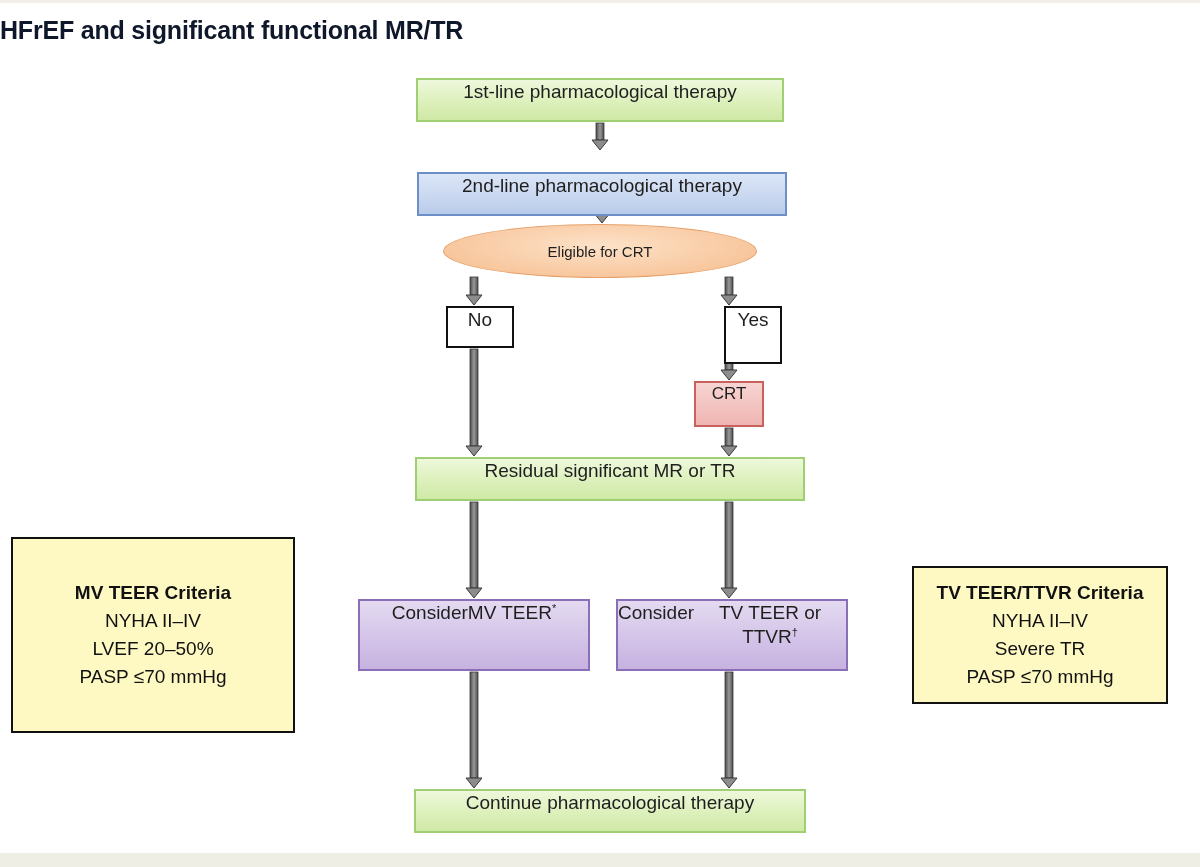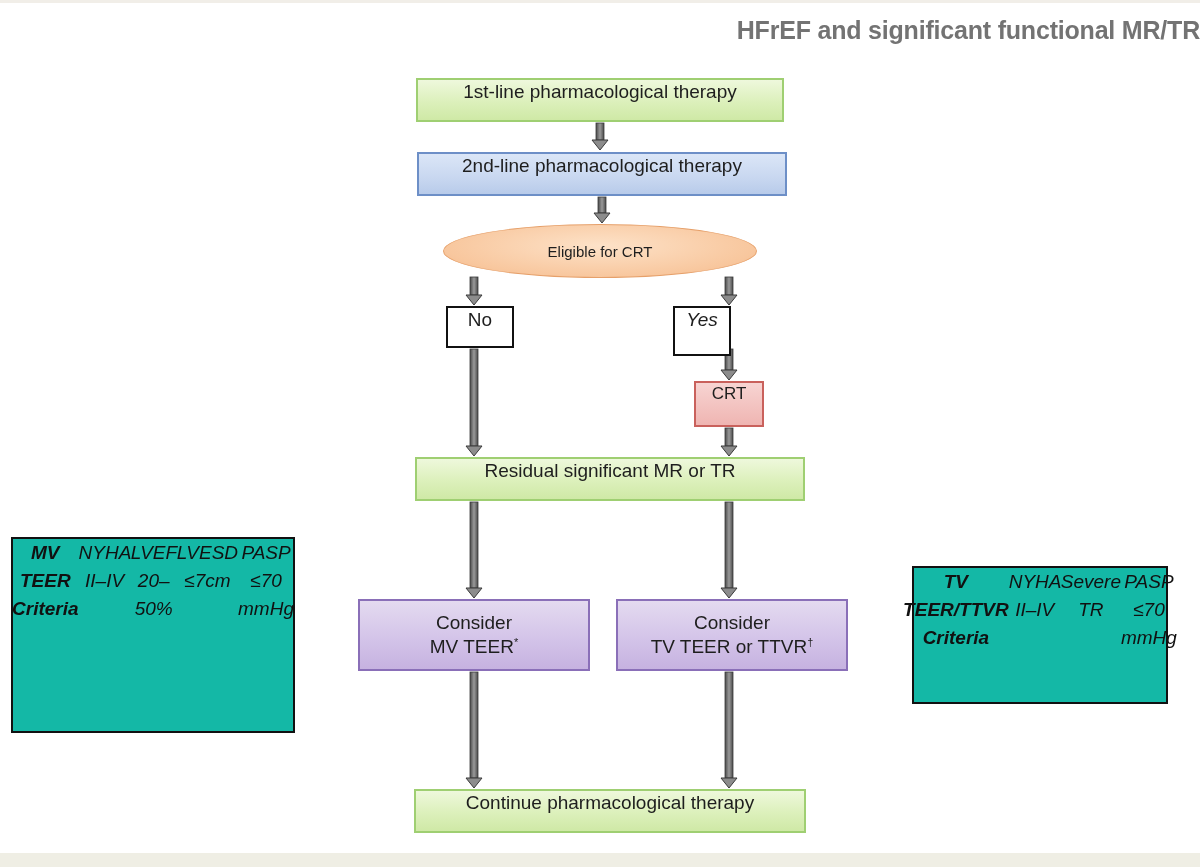--- a/index.html
+++ b/index.html
@@ -1,30 +1,30 @@
 <!DOCTYPE html>
 <html><head>
 <meta charset="utf-8">
 <style>
   html, body { margin:0; padding:0; }
   body { width:1200px; height:867px; position:relative; background:#ffffff; overflow:hidden;
          font-family:"Liberation Sans", "DejaVu Sans", sans-serif; color:#1a1a1a; }
   .topline { position:absolute; left:0; top:0; width:1200px; height:3px; background:#f1eee8; }
   .bottom-band { position:absolute; left:0; top:853px; width:1200px; height:14px; background:#efeee4; }
-  .title { position:absolute; left:0; width:1200px; top:16px; text-align:right; font-weight:bold; font-size:25px; color:#737373; letter-spacing:-0.2px; }
+  .title { position:absolute; left:0; width:1200px; top:16px; text-align:left; font-weight:bold; font-size:25px; color:#0f172a; letter-spacing:-0.2px; }
   .box { position:absolute; display:flex; justify-content:center; text-align:center; box-sizing:border-box; font-size:19px; color:#1e1e1e; line-height:1.25; }
   .green { background:linear-gradient(180deg,#eef8dc 0%,#dcf0bb 55%,#cfe9a6 100%); border:2px solid #9fcf72; }
-  .blue { background:linear-gradient(180deg,#dbe6f7 0%,#c8d7f0 60%,#b8cbea 100%); border:2px solid #6d8fc7; }
+  .blue { background:linear-gradient(180deg,#dbe6f7 0%,#c8d7f0 60%,#b8cbea 100%); border:2px solid #6d8fc7;margin-top:20px; }
   .red { background:linear-gradient(180deg,#f7d4d2 0%,#efb5b2 100%); border:2px solid #c9615c; font-size:17px; }
-  .purple { background:linear-gradient(180deg,#e4daf0 0%,#d2c2e8 60%,#c6b2e0 100%); border:2px solid #8a6fb8; flex-direction:column; }
+  .purple { background:linear-gradient(180deg,#e4daf0 0%,#d2c2e8 60%,#c6b2e0 100%); border:2px solid #8a6fb8; flex-direction:row; }
   .plain { background:#fff; border:2px solid #111; }
   .ellipse { position:absolute; display:flex; align-items:center; justify-content:center; border-radius:50%;
              background:radial-gradient(ellipse at 50% 40%, #fde2c8 0%, #f8c79e 70%, #f3b383 100%);
              border:1.5px solid #e6a06a; font-size:15px; color:#1e1e1e; }
-  .criteria { position:absolute; background:#14b8a6; border:2.5px solid #111; box-sizing:border-box; text-align:center; font-size:19px; line-height:28px; color:#111; display:flex; justify-content:center;font-style:italic; }
+  .criteria { position:absolute; background:#fef9c3; border:2.5px solid #111; box-sizing:border-box; text-align:center; font-size:19px; line-height:28px; color:#111; display:flex; flex-direction:column; justify-content:center; }
   .criteria .hdr { font-weight:bold; }
   svg.arrows { position:absolute; left:0; top:0; }
   sup { font-size:11px; vertical-align:super; line-height:0; }
 </style>
 </head>
 <body>
 
 <div class="topline"></div>
 
 <div class="title">HFrEF and significant functional MR/TR</div>
@@ -94,21 +94,21 @@
 </div>
 
 <div class="ellipse" style="left:443px; top:224px; width:312px; height:52px;">
   <span>Eligible for CRT</span>
 </div>
 
 <div class="box plain" style="left:446px; top:306px; width:68px; height:42px;">
   <span>No</span>
 </div>
 
-<div class="box plain" style="left:673px; top:306px; width:58px; height:50px;font-style:italic;">
+<div class="box plain" style="left:724px; top:306px; width:58px; height:58px;">
   <span>Yes</span>
 </div>
 
 <div class="box red" style="left:694px; top:381px; width:70px; height:46px;">
   <span>CRT</span>
 </div>
 
 <div class="box green" style="left:415px; top:457px; width:390px; height:44px;">
   <span>Residual significant MR or TR</span>
 </div>
@@ -124,21 +124,20 @@
 </div>
 
 <div class="box green" style="left:414px; top:789px; width:392px; height:44px;">
   <span>Continue pharmacological therapy</span>
 </div>
 
 <div class="criteria" style="left:11px; top:537px; width:284px; height:196px;">
   <div class="hdr">MV TEER Criteria</div>
   <div>NYHA II–IV</div>
   <div>LVEF 20–50%</div>
-  <div>LVESD ≤7cm</div>
   <div>PASP ≤70 mmHg</div>
 </div>
 
 <div class="criteria" style="left:912px; top:566px; width:256px; height:138px;">
   <div class="hdr">TV TEER/TTVR Criteria</div>
   <div>NYHA II–IV</div>
   <div>Severe TR</div>
   <div>PASP ≤70 mmHg</div>
 </div>
 

